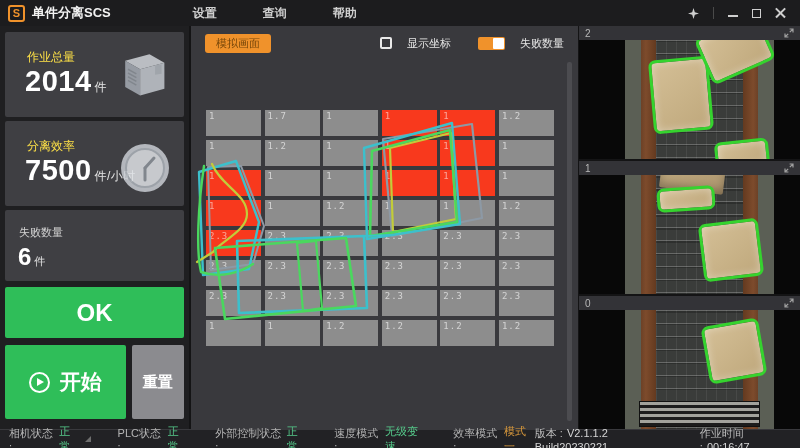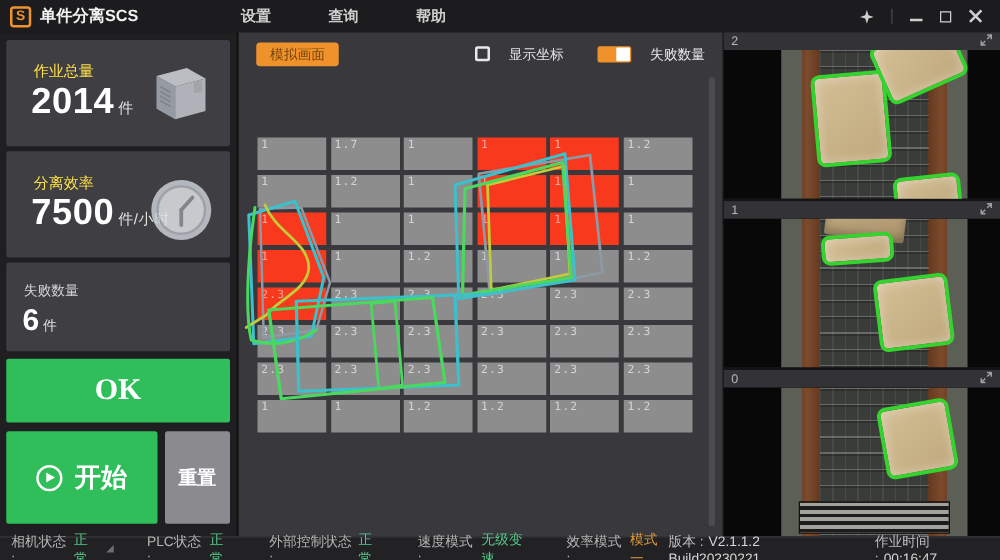--- a/index.html
+++ b/index.html
@@ -34,21 +34,21 @@
   .stat-label { position:absolute; left:22px; top:17px; font-size:12px; color:#fde047; }
   .stat-value { position:absolute; left:20px; top:33px; color:#fff; font-size:29px; font-weight:bold; letter-spacing:.5px; }
   .stat-unit { font-size:12px; font-weight:normal; color:#e4e4e4; margin-left:3px; }
   .stat-icon { position:absolute; right:14px; top:12px; opacity:.85; }
   .half-row { display:flex; gap:4px; margin-bottom:6px; }
   .card.stat-half { flex:1; height:71px; }
   .half-label { position:absolute; left:14px; top:15px; font-size:11px; color:#d2d2d2; }
   .half-value { position:absolute; left:13px; top:33px; color:#fff; font-size:24px; font-weight:bold; }
   .half-value .stat-unit { font-size:11px; }
   .ok-btn { width:100%; height:51px; background:#2fbe59; border:none; border-radius:2px; color:#fff;
-            font-size:24px; font-weight:bold; font-family:Liberation Serif, serif; margin-bottom:7px; cursor:pointer; }
+            font-size:24px; font-weight:bold; font-family:Liberation Sans, sans-serif; margin-bottom:7px; cursor:pointer; }
   .btn-row { display:flex; gap:6px; height:74px; }
   .start-btn { flex:2.3; background:#2fbe59; border:none; border-radius:2px; color:#fff; font-size:21px;
                font-weight:bold; font-family:inherit; display:flex; align-items:center; justify-content:center; gap:10px; cursor:pointer; }
   .play-ic { width:21px; height:21px; border:2px solid #fff; border-radius:50%; position:relative; flex:none; }
   .play-ic::after { content:""; position:absolute; left:6px; top:4.5px; border-left:7px solid #fff;
                     border-top:4px solid transparent; border-bottom:4px solid transparent; }
   .reset-btn { flex:1; background:#8b8b8f; border:none; border-radius:2px; color:#fff; font-size:15px;
                font-weight:bold; font-family:inherit; cursor:pointer; }
 
   

